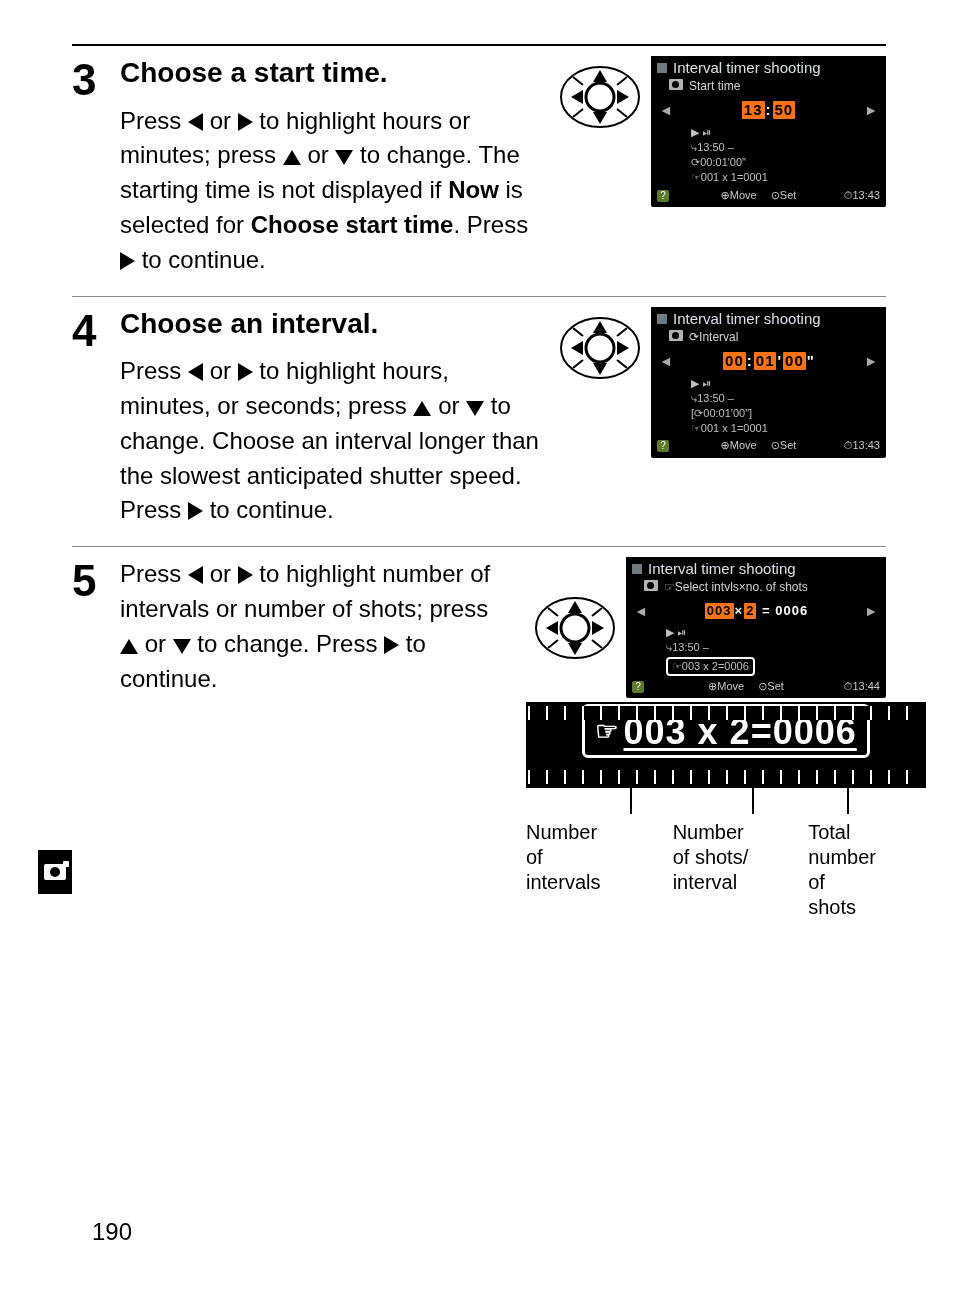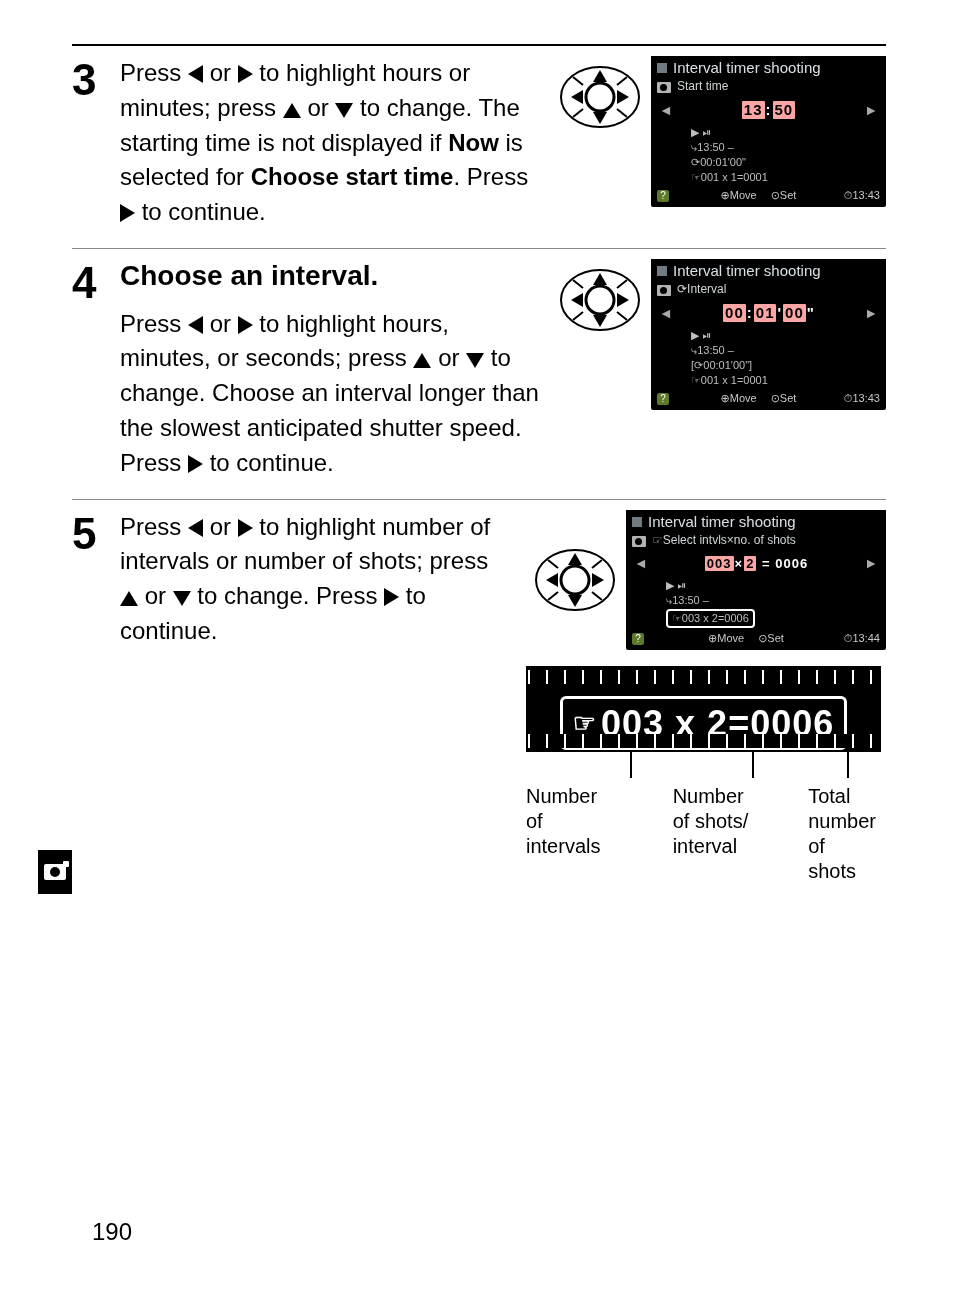--- a/index.html
+++ b/index.html
@@ -94,22 +94,23 @@
     width: 10px; height: 10px;
     background: #6f7b80;
     margin-right: 6px;
   }
   .lcd .title-row .t {
     color: #d8e0e4;
     font-size: 15px;
   }
   .lcd .sub-row {
     display: flex;
-    align-items: flex-end;
+    align-items: flex-start;
     padding: 0 2px 2px 6px;
+    margin-left: 12px;
   }
   .lcd .sub-row .cam {
     width: 14px; height: 11px;
     background: #b3b3b3;
     border-radius: 1px;
     margin-right: 6px;
     position: relative;
   }
   .lcd .sub-row .cam::before {
     content: "";
@@ -135,21 +136,21 @@
     cursor: pointer;
   }
   .lcd .select-row .val {
     color: #fff;
     font-size: 15px;
     letter-spacing: 1px;
     font-weight: 700;
   }
   .lcd .boxnum {
     display: inline-block;
-    background: #fca5a5;
+    background: #f97316;
     color: #000;
     padding: 0 2px;
     border-radius: 1px;
     margin: 0 1px;
     font-weight: 700;
   }
   .lcd .info {
     padding: 0 20px 2px 40px;
     font-size: 11px;
     color: #bfbfbf;
@@ -193,28 +194,28 @@
   .lcd5 .info .hlrow {
     display: inline-block;
     border: 2px solid #fff;
     border-radius: 4px;
     padding: 0 4px;
     margin-top: 2px;
     font-size: 11px;
     text-align: right;
   }
   .zoom-strip {
-    margin-top: 16px;
-    width: 355px;
+    margin-top: 4px;
+    width: 400px;
     height: 86px;
     background: #000;
     border: 2px solid #000;
     position: relative;
     display: flex;
-    align-items: flex-end;
+    align-items: flex-start;
     justify-content: center;
   }
   .zoom-strip .frame {
     border: 3px solid #fff;
     border-radius: 6px;
     padding: 4px 10px 2px 10px;
     color: #fff;
     font-family: "Arial Black", Arial, sans-serif;
     font-size: 36px;
     font-weight: 900;
@@ -296,20 +297,21 @@
 </head>
 <body>
 
 <div class="page">
   <div class="top-rule"></div>
 
   <div class="step">
     <div class="step-num">3</div>
     <div class="step-body">
       <div class="step-text">
+        <div class="step-title">Choose a start time.</div>
         <div class="step-desc">
           <span>Press </span><span class="tri left"></span><span> or </span><span class="tri right"></span><span> to highlight hours or minutes; press </span><span class="tri up"></span><span> or </span><span class="tri down"></span><span> to change.  The starting time is not displayed if </span><b>Now</b><span> is selected for </span><b>Choose start time</b><span>.  Press </span><span class="tri right"></span><span> to continue.</span>
         </div>
       </div>
       <div class="right-col">
 
         <svg width="82" height="82" viewBox="0 0 82 82">
           <ellipse cx="41" cy="41" rx="39" ry="30" fill="#fff" stroke="#000" stroke-width="2"></ellipse>
           <circle cx="41" cy="41" r="14" fill="#fff" stroke="#000" stroke-width="3"></circle>
           <polygon points="41,14 34,26 48,26" fill="#000"></polygon>

